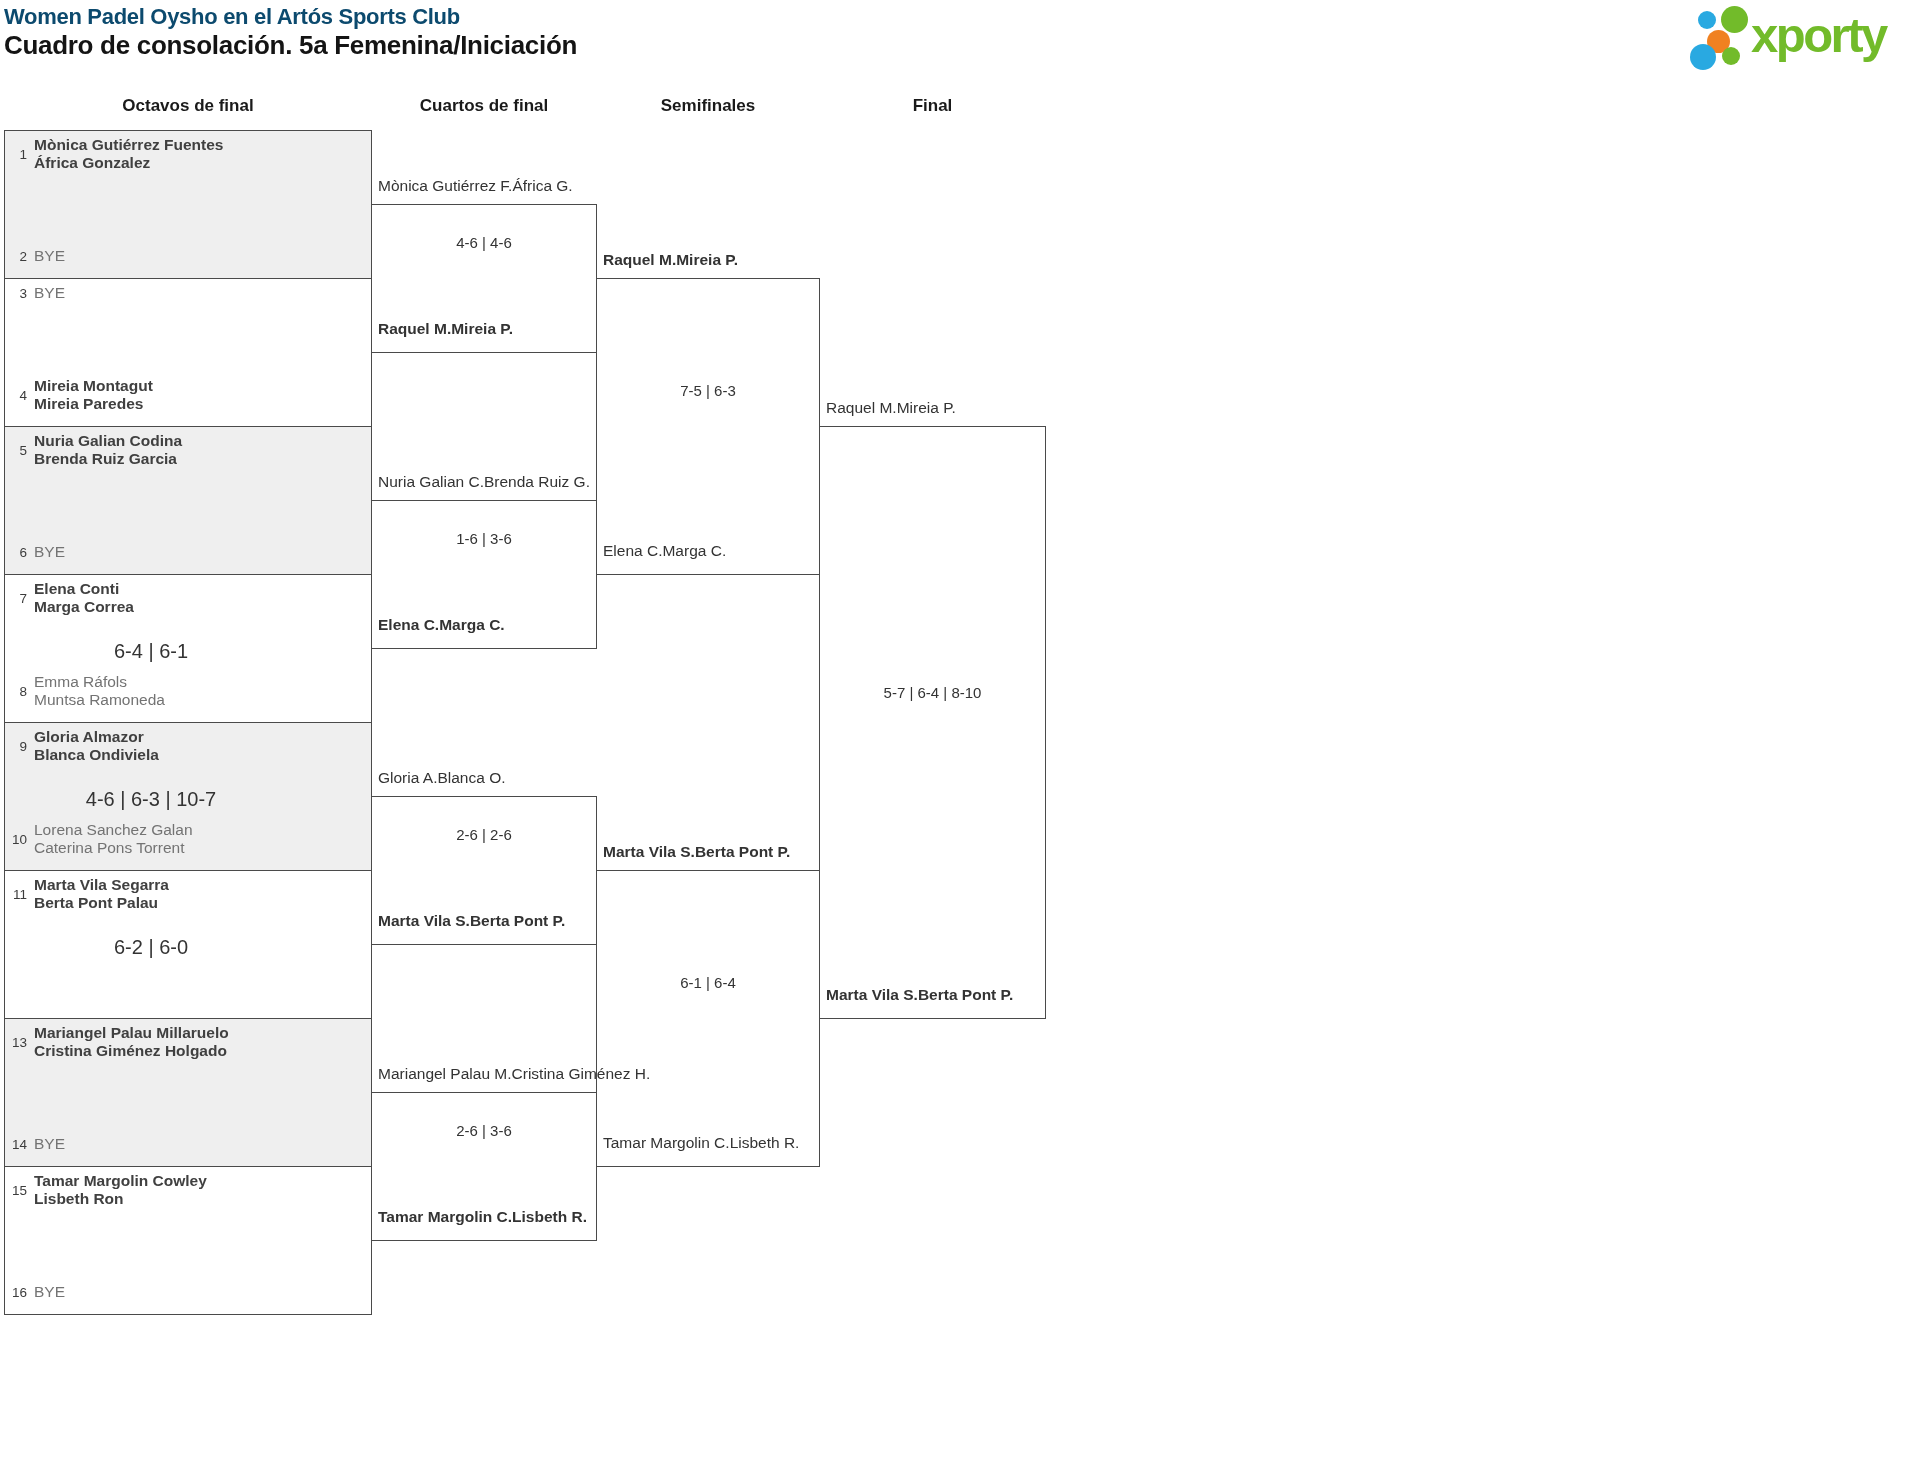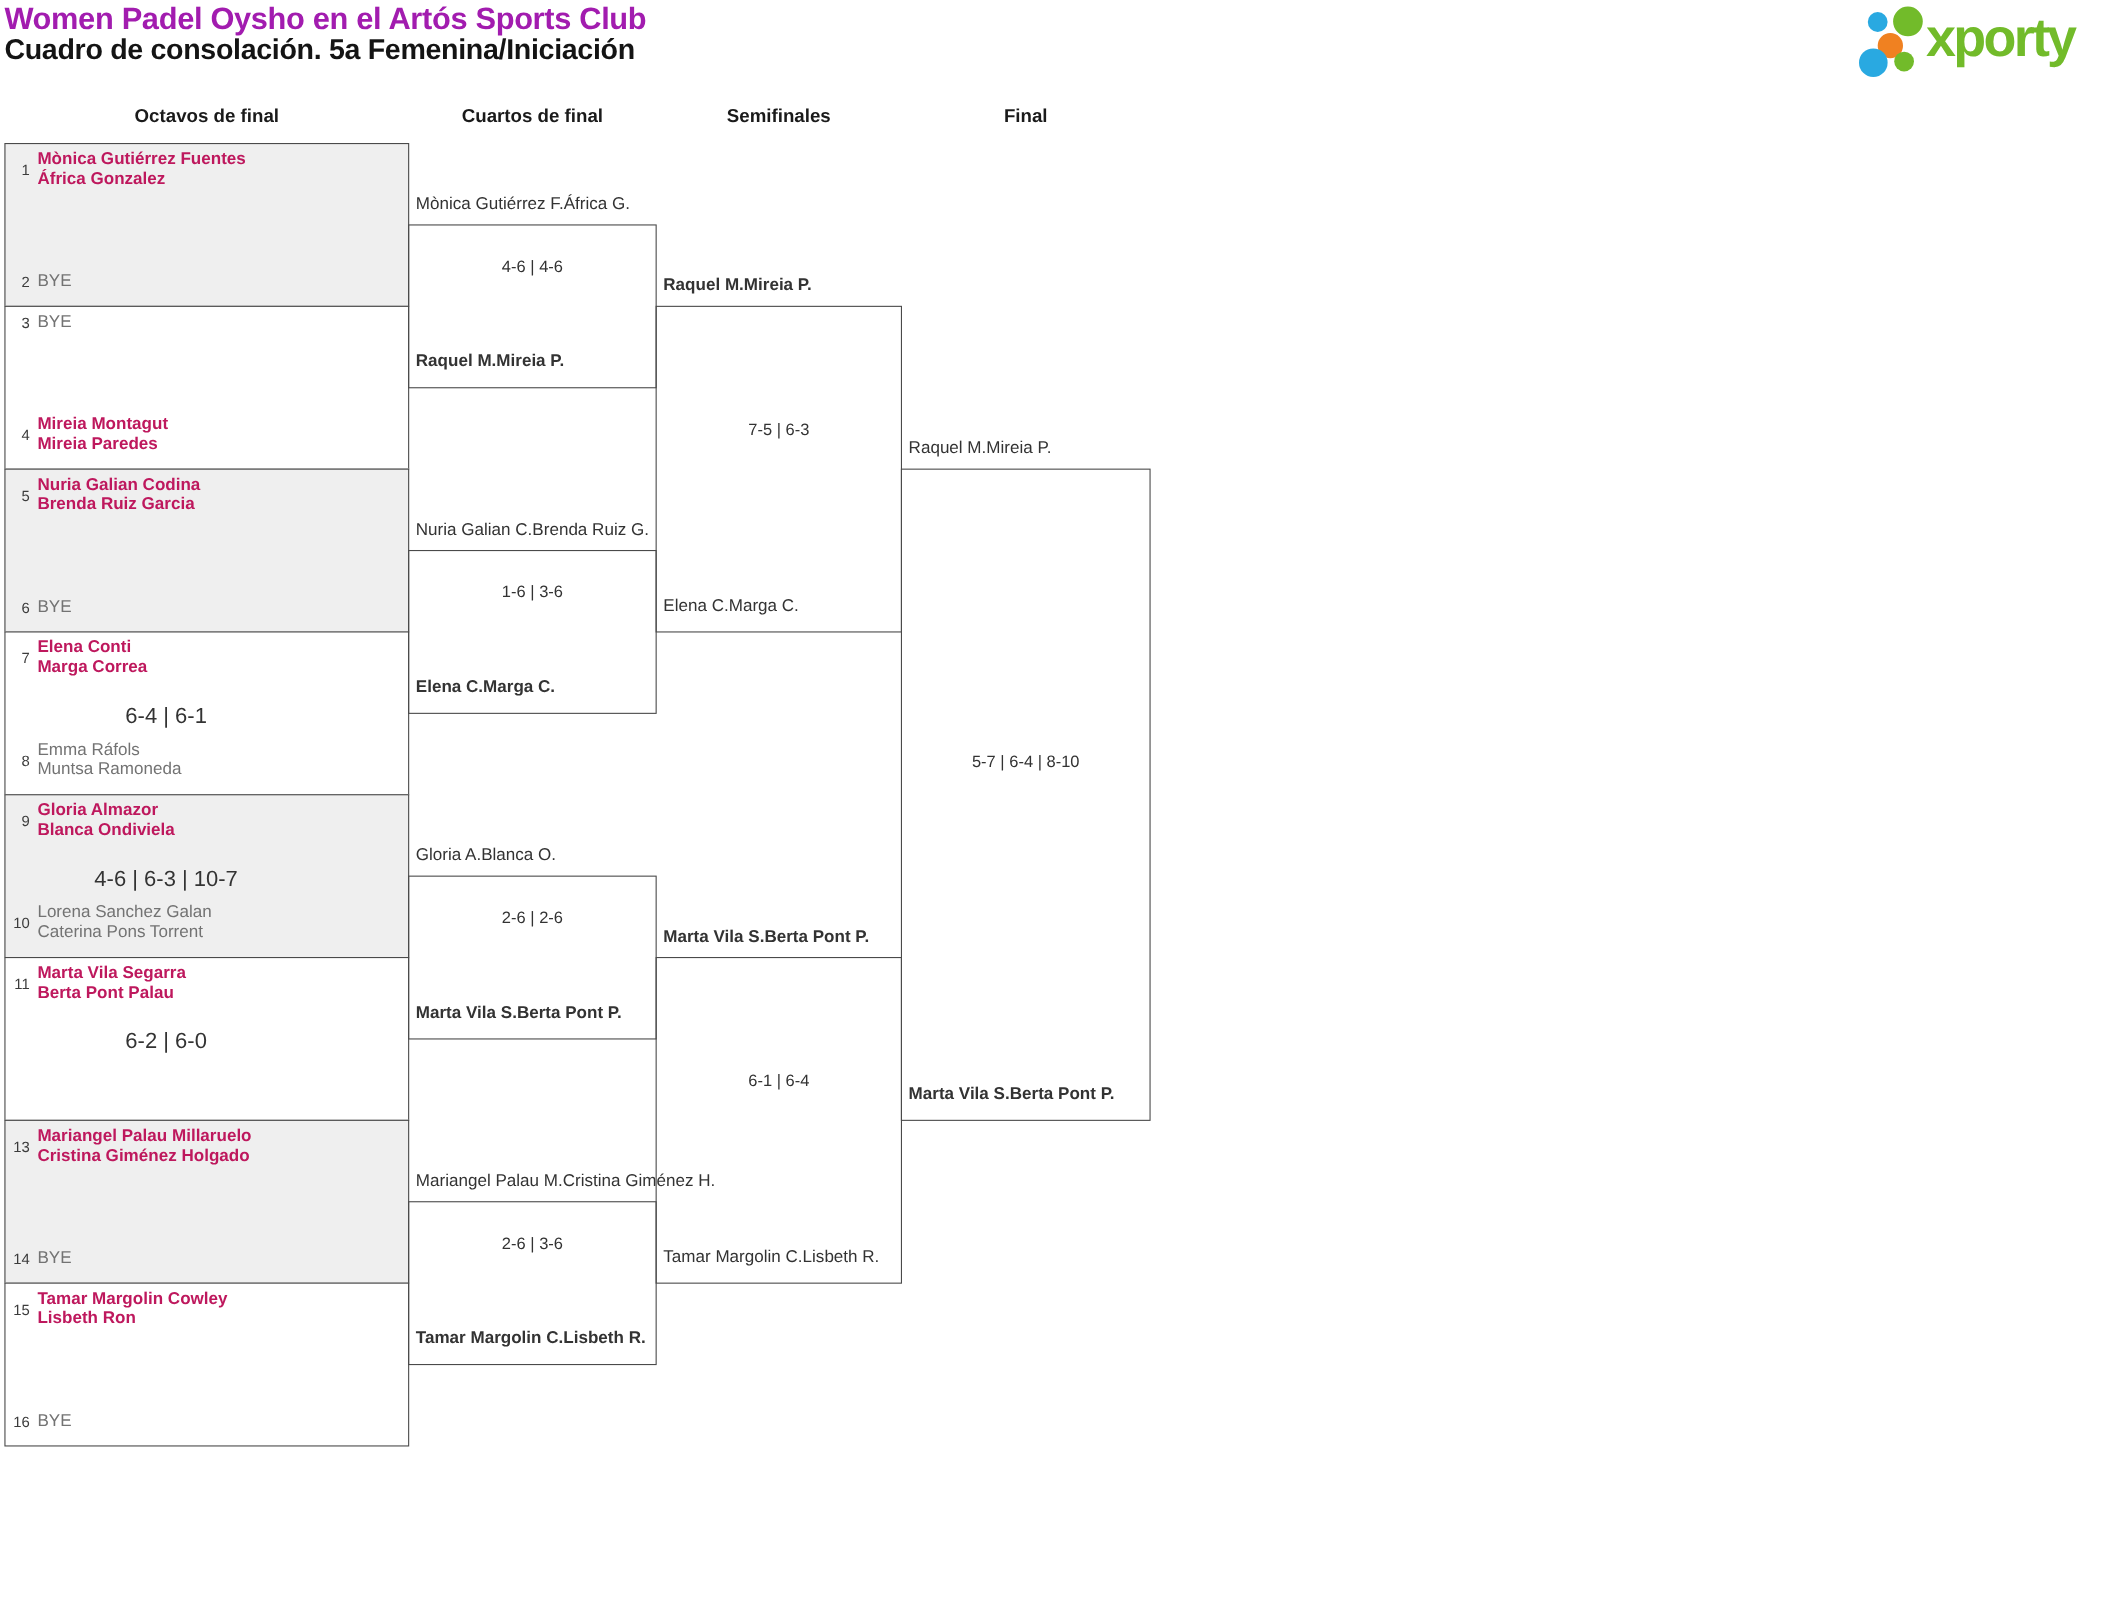--- a/index.html
+++ b/index.html
@@ -2,22 +2,22 @@
 <html><head>
 <meta charset="utf-8">
 <style>
   html,body{margin:0;padding:0;background:#fff;}
   .page{
     position:relative;width:1920px;height:1459px;background:#ffffff;overflow:hidden;
     font-family:"Liberation Sans", sans-serif;color:#2e2e2e;
   }
   
   .title{
-    position:absolute;left:4px;top:2px;font-size:28px;line-height:29px;
-    font-weight:700;color:#a21caf;letter-spacing:-0.3px;white-space:nowrap;
+    position:absolute;left:4px;top:2px;font-size:22px;line-height:29px;
+    font-weight:700;color:#0c4a6e;letter-spacing:-0.3px;white-space:nowrap;
   }
   .subtitle{
     position:absolute;left:4px;top:31px;font-size:26px;line-height:29px;
     font-weight:700;color:#141414;letter-spacing:-0.3px;white-space:nowrap;
   }
   
   .logo{position:absolute;left:1683px;top:2px;width:235px;height:76px;}
   .dot{position:absolute;border-radius:50%;}
   .dot.b1{left:15px;top:9px;width:18px;height:18px;}
   .dot.g1{left:38px;top:4px;width:27px;height:27px;}
@@ -39,21 +39,21 @@
     position:absolute;left:4px;width:368px;height:149px;box-sizing:border-box;
     border:1px solid #4a4a4a;background:#ffffff;
   }
   .obox.shaded{background:#efefef;}
   .slot{position:absolute;left:5px;right:4px;display:flex;align-items:center;}
   .slotA{top:5px;}
   .slotB{bottom:13px;}
   .num{flex:none;width:17px;text-align:right;margin-right:7px;font-size:13.5px;color:#3c3c3c;}
   .names{font-size:15.5px;line-height:18px;color:#737373;}
   .names .ln{display:block;white-space:nowrap;}
-  .winner{font-weight:700;color:#be185d;}
+  .winner{font-weight:700;color:#404040;}
   .oscore{
     position:absolute;left:0;width:292px;top:50%;margin-top:-9px;
     text-align:center;font-size:20px;color:#333;
   }
   .mbox{position:absolute;box-sizing:border-box;border:1px solid #4a4a4a;background:transparent;}
   .qf{left:371px;width:226px;height:149px;}
   .sf{left:596px;width:224px;height:297px;}
   .fb{left:819px;width:227px;height:593px;}
   .toplabel{
     position:absolute;left:6px;bottom:100%;margin-bottom:10px;

